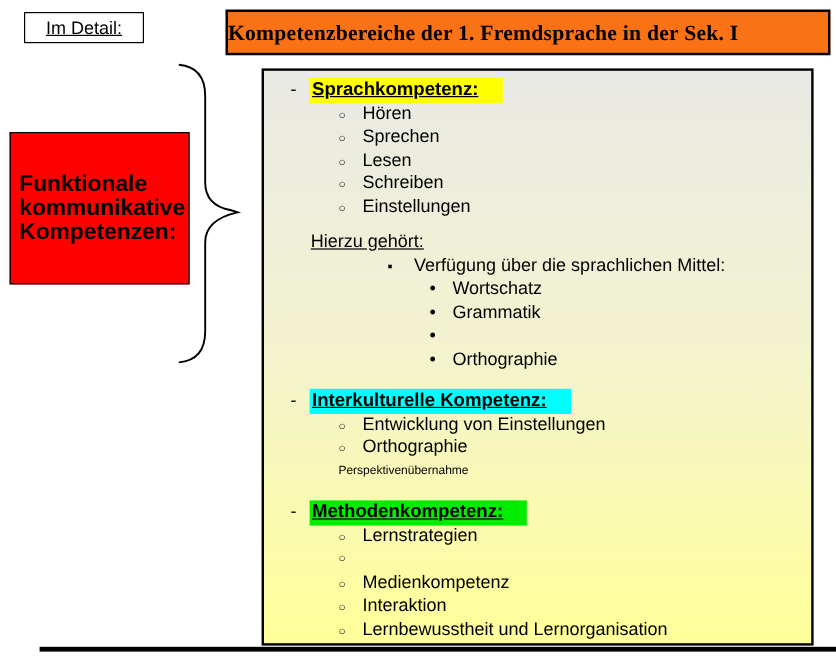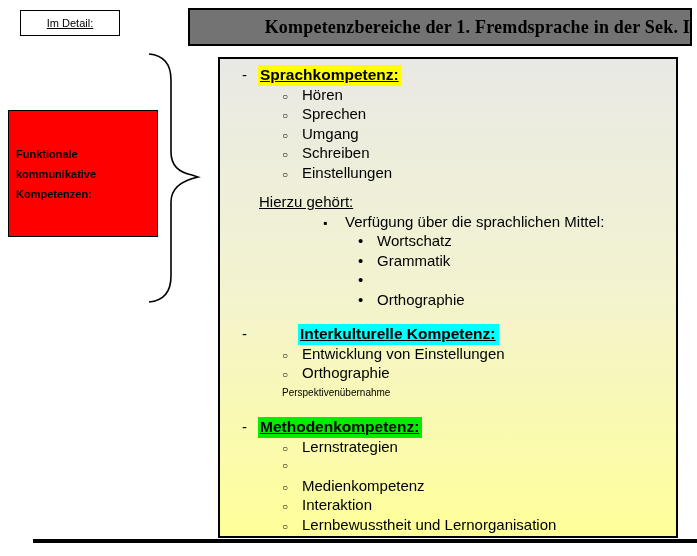--- a/index.html
+++ b/index.html
@@ -7,40 +7,40 @@
   body {
     position:relative; background:#ffffff; overflow:hidden;
     font-family:"Liberation Sans","DejaVu Sans",sans-serif; color:#000;
   }
 
   
   .im-detail {
     position:absolute; left:20px; top:10px; width:100px; height:26px;
     border:1.5px solid #000; background:#fff;
     display:flex; align-items:center; justify-content:center;
-    font-size:11px;
+    font-size:15px;
   }
   .im-detail span { text-decoration:underline; }
 
   
   .title-box {
     position:absolute; left:188px; top:8px; width:504px; height:38px;
-    border:2px solid #000; background:#737373;
-    display:flex; align-items:center; justify-content:flex-end;
+    border:2px solid #000; background:#f97316;
+    display:flex; align-items:center; justify-content:flex-start;
     font-family:"Liberation Serif","DejaVu Serif",serif;
     font-weight:bold; font-size:18px; letter-spacing:0.2px;
   }
 
   
   .red-box {
     position:absolute; left:8px; top:110px; width:150px; height:127px;
     border:1px solid #000;
     display:flex; align-items:center;
     padding:4px 6px 4px 7px;
-    font-weight:bold; font-size:11px; line-height:20px;
+    font-weight:bold; font-size:19px; line-height:20px;
   }
 
   
   .brace { position:absolute; left:142px; top:52px; }
 
   
   .content-box {
     position:absolute; left:218px; top:57px; width:460px; height:481px;
     border:2px solid #000;
     background:linear-gradient(to bottom,
@@ -52,21 +52,21 @@
   }
 
   .row { display:flex; align-items:baseline; height:19.5px; white-space:nowrap; }
   .gap-sm { height:10px; }
   .gap { height:15px; }
 
   .r-head { padding-left:22px; }
   .r-head .dash { width:16px; flex:none; }
   .hl {
     font-weight:bold; font-size:15.5px;
-    text-decoration:underline; padding:0 3px 1px 2px;
+    text-decoration:underline; padding:0 20px 1px 2px;
   }
   .r-l2 { padding-left:62px; }
   .r-sub { padding-left:39px; }
   .r-sub .u { text-decoration:underline; }
   .r-l3 { padding-left:103px; }
   .r-l4 { padding-left:138px; }
 
   .b-circle { width:20px; flex:none; font-size:10px; }
   .b-square { width:22px; flex:none; font-size:12px; }
   .b-dot    { width:19px; flex:none; font-size:15px; }
@@ -105,21 +105,21 @@
   <div class="row r-l2">
     <span class="b-circle">○</span>
     <span>Hören</span>
   </div>
   <div class="row r-l2">
     <span class="b-circle">○</span>
     <span>Sprechen</span>
   </div>
   <div class="row r-l2">
     <span class="b-circle">○</span>
-    <span>Umgang</span>
+    <span>Lesen</span>
   </div>
   <div class="row r-l2">
     <span class="b-circle">○</span>
     <span>Schreiben</span>
   </div>
   <div class="row r-l2">
     <span class="b-circle">○</span>
     <span>Einstellungen</span>
   </div>
 
@@ -145,21 +145,21 @@
   </div>
   <div class="row r-l4">
     <span class="b-dot">•</span>
     <span>Orthographie</span>
   </div>
 
   <div class="gap"></div>
 
   <div class="row r-head">
     <span class="dash">-</span>
-    <span class="hl" style="background-color: rgb(0, 255, 255); margin-left: 40px;">Interkulturelle Kompetenz:</span>
+    <span class="hl" style="background-color: rgb(0, 255, 255);">Interkulturelle Kompetenz:</span>
   </div>
   <div class="row r-l2">
     <span class="b-circle">○</span>
     <span>Entwicklung von Einstellungen</span>
   </div>
   <div class="row r-l2">
     <span class="b-circle">○</span>
     <span>Orthographie</span>
   </div>
   <div class="row r-l2">

